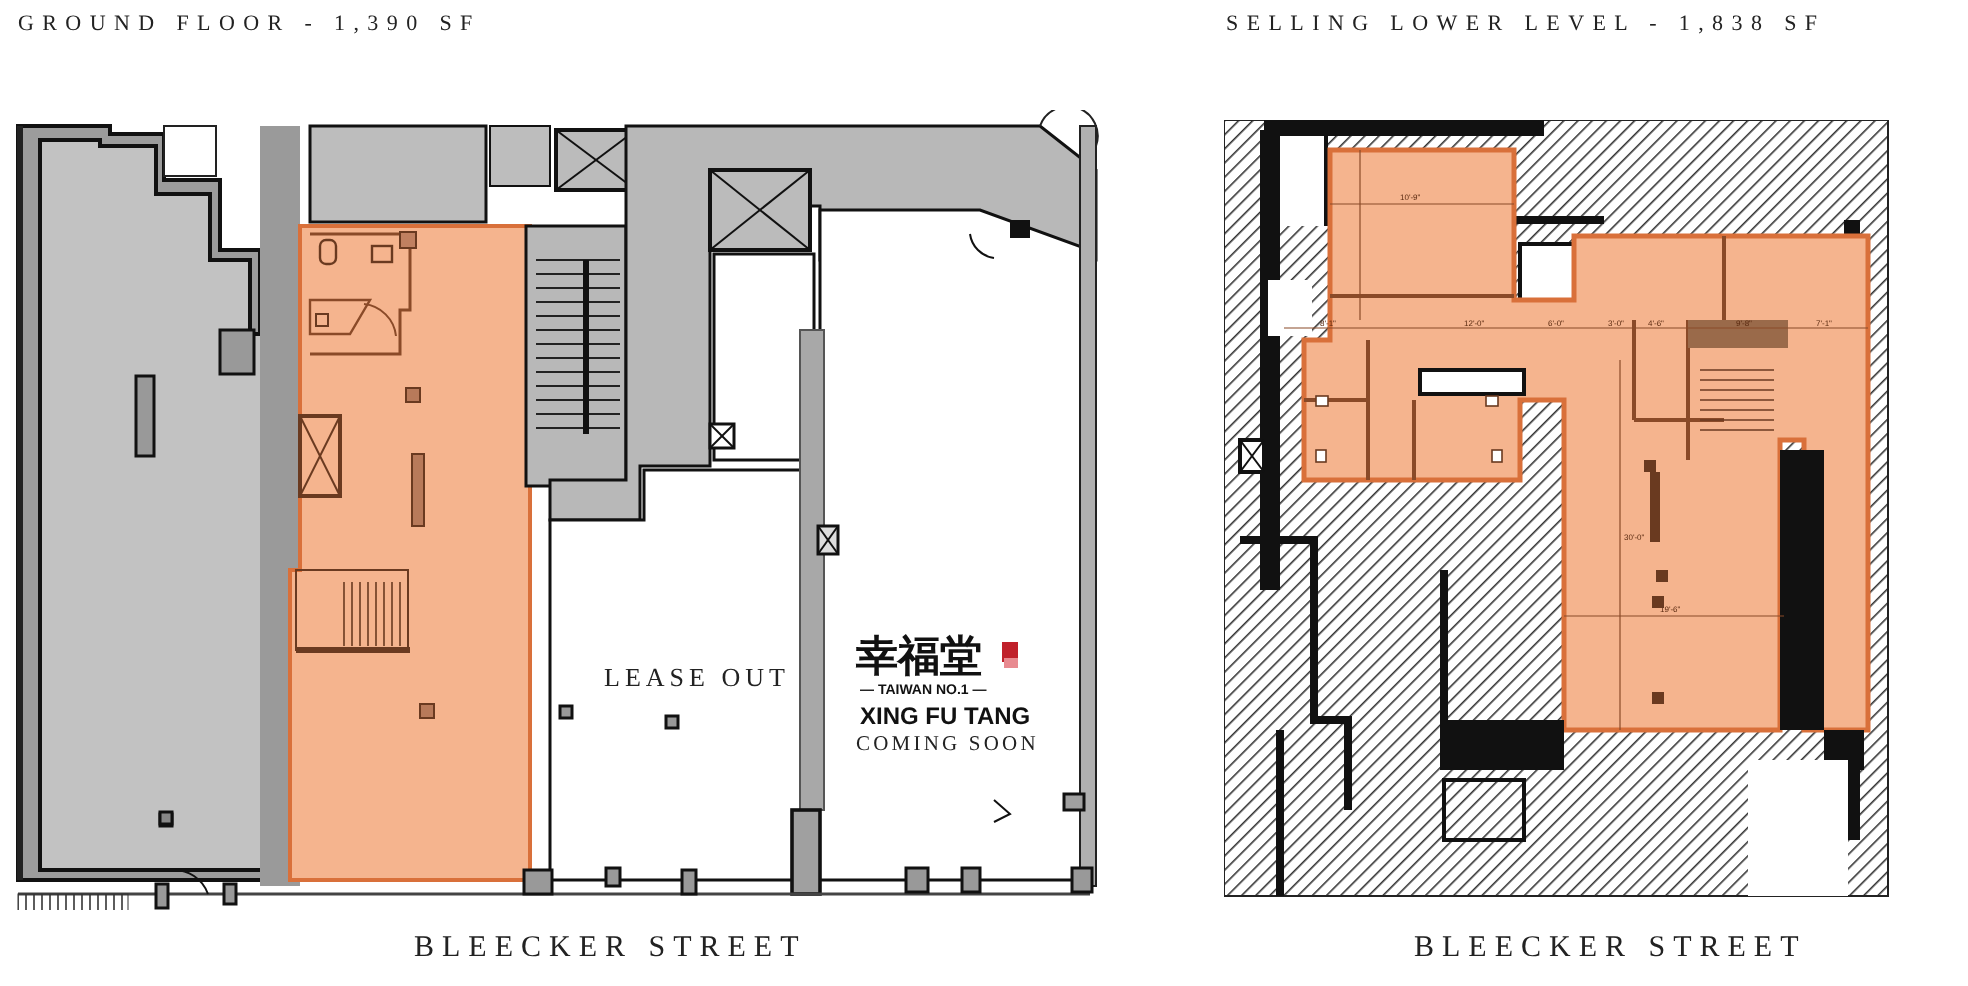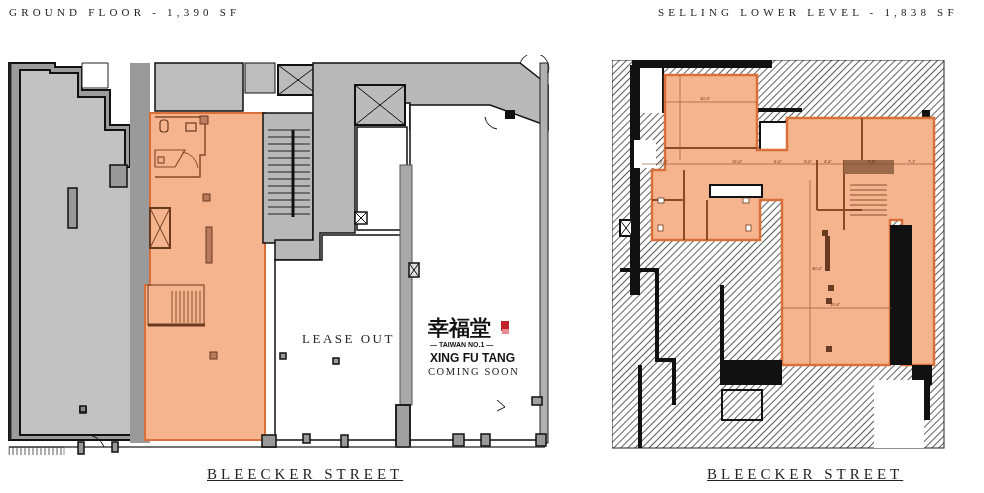--- a/index.html
+++ b/index.html
@@ -1,31 +1,31 @@
 <!DOCTYPE html>
 <html><head>
 <meta charset="utf-8">
 <style>
   html, body { margin:0; padding:0; background:#ffffff; }
   body { width:984px; height:493px; position:relative; overflow:hidden; font-family:"Liberation Serif", "DejaVu Serif", serif; }
   .title { position:absolute; top:6px; font-size:11px; letter-spacing:4.2px; color:#222; white-space:nowrap; }
-  .street { position:absolute; top:466px; font-size:15px; letter-spacing:4px; color:#222; white-space:nowrap;text-decoration:underline; }
+  .street { position:absolute; top:466px; font-size:15px; letter-spacing:4px; color:#222; white-space:nowrap; }
   svg { position:absolute; }
   .lease { font-family:"Liberation Serif", serif; font-size:13px; letter-spacing:2.5px; fill:#222; }
   .cn { font-family:"DejaVu Serif", serif; font-size:21px; font-weight:bold; fill:#111; }
   .tw { font-family:"Liberation Sans", sans-serif; font-size:7px; font-weight:bold; fill:#111; }
   .xft { font-family:"Liberation Sans", sans-serif; font-size:12px; font-weight:bold; fill:#111; }
   .cs { font-family:"Liberation Serif", serif; font-size:10.5px; letter-spacing:1.6px; fill:#222; }
   .dim { font-family:"Liberation Sans", sans-serif; font-size:4px; fill:#5a2a10; }
 </style>
 </head>
 <body>
 
 <div class="title" style="left:9px;">GROUND FLOOR - 1,390 SF</div>
-<div class="title" style="left:613px;margin-left:45px;">SELLING LOWER LEVEL - 1,838 SF</div>
+<div class="title" style="left:613px;">SELLING LOWER LEVEL - 1,838 SF</div>
 
 <svg width="560" height="400" viewBox="0 0 560 400" style="left:0; top:55px;">
   <defs>
     <pattern id="rail" width="4" height="30" patternUnits="userSpaceOnUse">
       <line x1="1" y1="0" x2="1" y2="30" stroke="#333" stroke-width="0.8"></line>
     </pattern>
   </defs>
 
   <path d="M9,8 L55,8 L55,12 L82,12 L82,35 L110,35 L110,70 L130,70 L130,115 L145,115 L145,385 L9,385 Z" fill="#9c9c9c" stroke="#111" stroke-width="2"></path>
   <path d="M20,15 L50,15 L50,18 L78,18 L78,42 L105,42 L105,75 L125,75 L125,112 L142,112 L142,380 L20,380 Z" fill="#c2c2c2" stroke="#111" stroke-width="2"></path>

